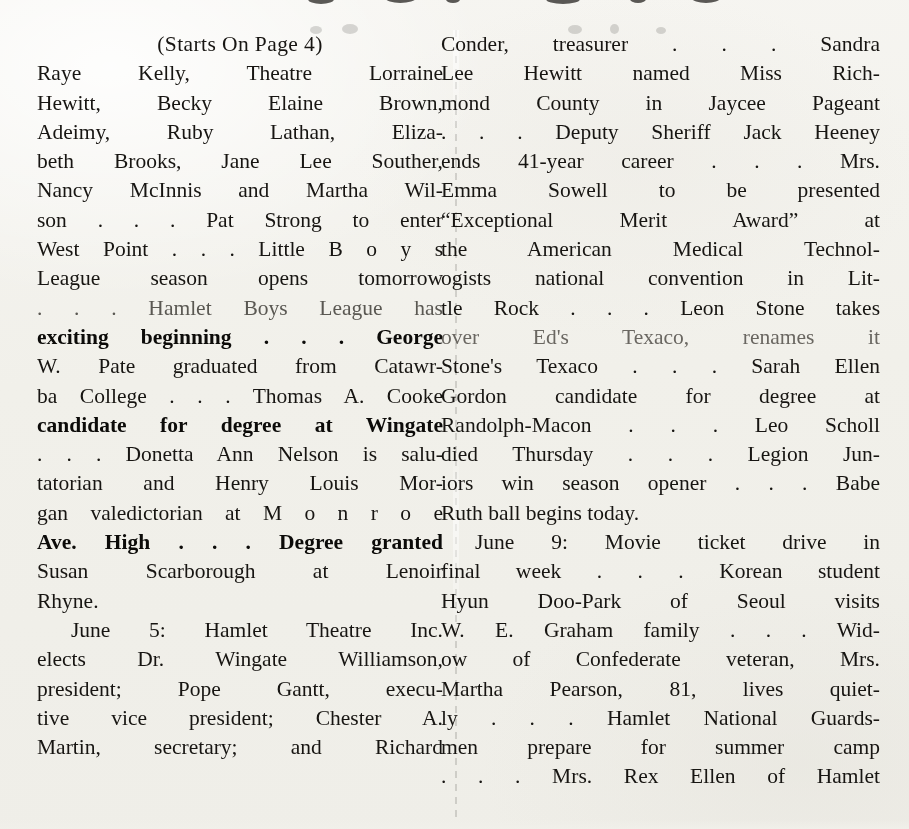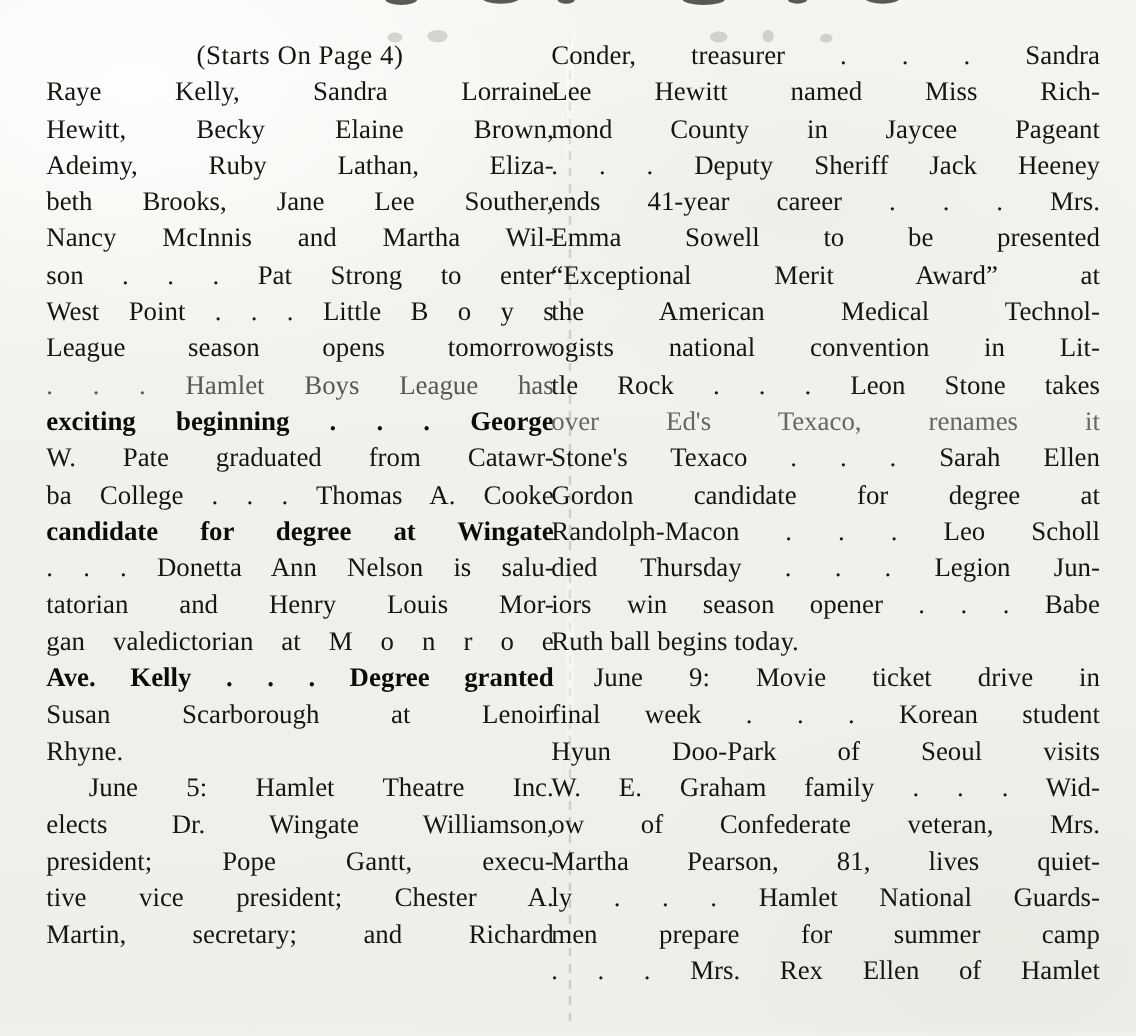--- a/index.html
+++ b/index.html
@@ -191,37 +191,37 @@
     <span class="g g5"></span>
   </div>
 
   <div class="column-rule"></div>
   <div class="column-rule-fade"></div>
 
   <div class="col col-left ink">
 
     <span class="centered-head">(Starts On Page 4)</span>
 
-    <p class="flush stretch"><span>Raye Kelly, Sandra Lorraine</span></p>
+    <p class="flush stretch"><span>Raye Kelly, Theatre Lorraine</span></p>
     <p class="flush stretch"><span>Hewitt, Becky Elaine Brown,</span></p>
     <p class="flush stretch"><span>Adeimy, Ruby Lathan, Eliza-</span></p>
     <p class="flush stretch"><span>beth Brooks, Jane Lee Souther,</span></p>
     <p class="flush stretch"><span>Nancy McInnis and Martha Wil-</span></p>
     <p class="flush stretch"><span>son . . . Pat Strong to enter</span></p>
     <p class="flush stretch"><span class="spaced-partial">West Point . . . Little B o y s</span></p>
     <p class="flush stretch"><span>League season opens tomorrow</span></p>
     <p class="flush stretch faded"><span>. . . Hamlet Boys League has</span></p>
     <p class="flush stretch bolder"><span>exciting beginning . . . George</span></p>
     <p class="flush stretch"><span>W. Pate graduated from Catawr-</span></p>
     <p class="flush stretch"><span>ba College . . . Thomas A. Cooke</span></p>
     <p class="flush stretch bolder"><span>candidate for degree at Wingate</span></p>
     <p class="flush stretch"><span>. . . Donetta Ann Nelson is salu-</span></p>
     <p class="flush stretch"><span>tatorian and Henry Louis Mor-</span></p>
     <p class="flush stretch"><span>gan valedictorian at M o n r o e</span></p>
-    <p class="flush stretch bolder"><span>Ave. Kelly . . . Degree granted</span></p>
+    <p class="flush stretch bolder"><span>Ave. High . . . Degree granted</span></p>
     <p class="flush stretch"><span>Susan Scarborough at Lenoir</span></p>
     <p class="flush"><span>Rhyne.</span></p>
 
     <p class="indent stretch"><span>June 5: Hamlet Theatre Inc.</span></p>
     <p class="flush stretch"><span>elects Dr. Wingate Williamson,</span></p>
     <p class="flush stretch"><span>president; Pope Gantt, execu-</span></p>
     <p class="flush stretch"><span>tive vice president; Chester A.</span></p>
     <p class="flush stretch"><span>Martin, secretary; and Richard</span></p>
   </div>
 

